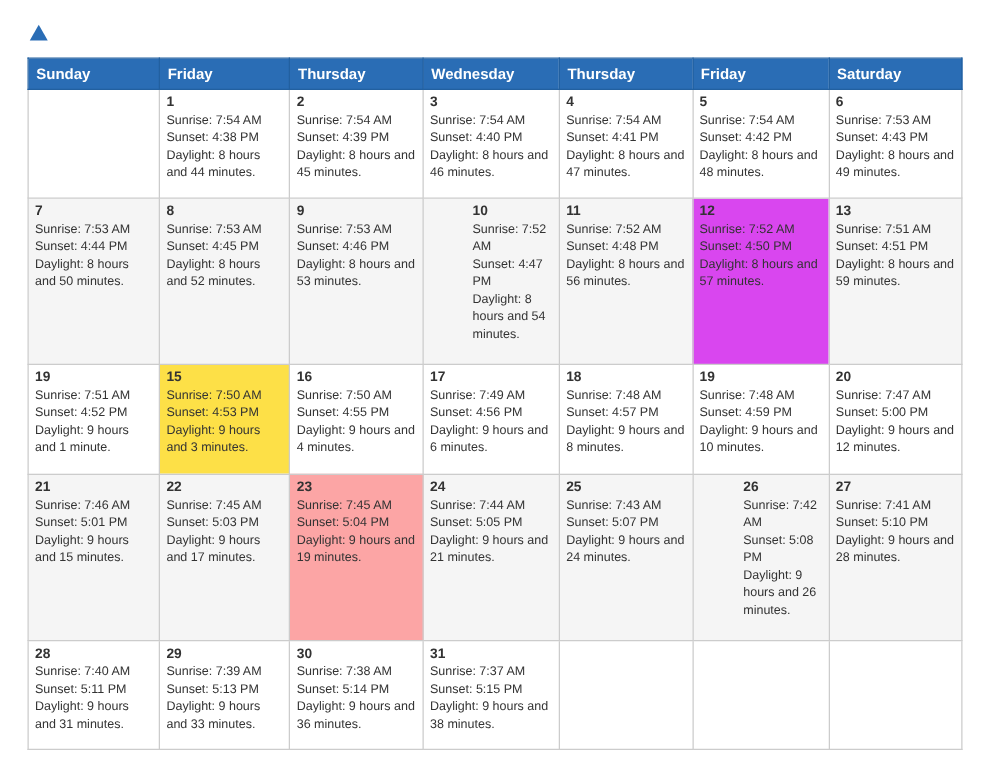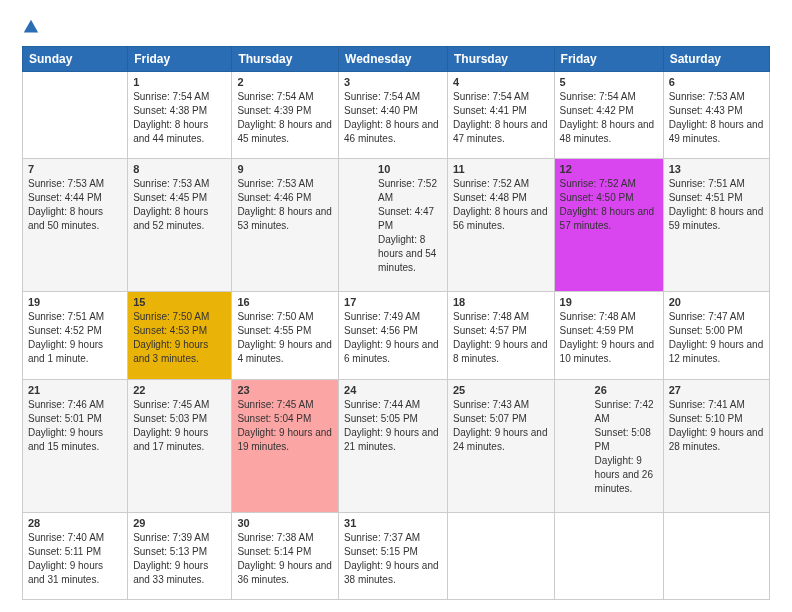--- a/index.html
+++ b/index.html
@@ -194,21 +194,21 @@
           <td style="background: rgb(245, 245, 245);">
             <span class="day-number">13</span>
             <div class="day-info">Sunrise: 7:51 AM<br>Sunset: 4:51 PM<br>Daylight: 8 hours and 59 minutes.</div>
           </td>
         </tr>
         <tr>
           <td style="background: rgb(255, 255, 255);">
             <span class="day-number">19</span>
             <div class="day-info">Sunrise: 7:51 AM<br>Sunset: 4:52 PM<br>Daylight: 9 hours and 1 minute.</div>
           </td>
-          <td style="background: #eab308;">
+          <td style="background: #fde047;">
             <span class="day-number">15</span>
             <div class="day-info">Sunrise: 7:50 AM<br>Sunset: 4:53 PM<br>Daylight: 9 hours and 3 minutes.</div>
           </td>
           <td style="background: rgb(255, 255, 255);">
             <span class="day-number">16</span>
             <div class="day-info">Sunrise: 7:50 AM<br>Sunset: 4:55 PM<br>Daylight: 9 hours and 4 minutes.</div>
           </td>
           <td style="background: rgb(255, 255, 255);">
             <span class="day-number">17</span>
             <div class="day-info">Sunrise: 7:49 AM<br>Sunset: 4:56 PM<br>Daylight: 9 hours and 6 minutes.</div>

